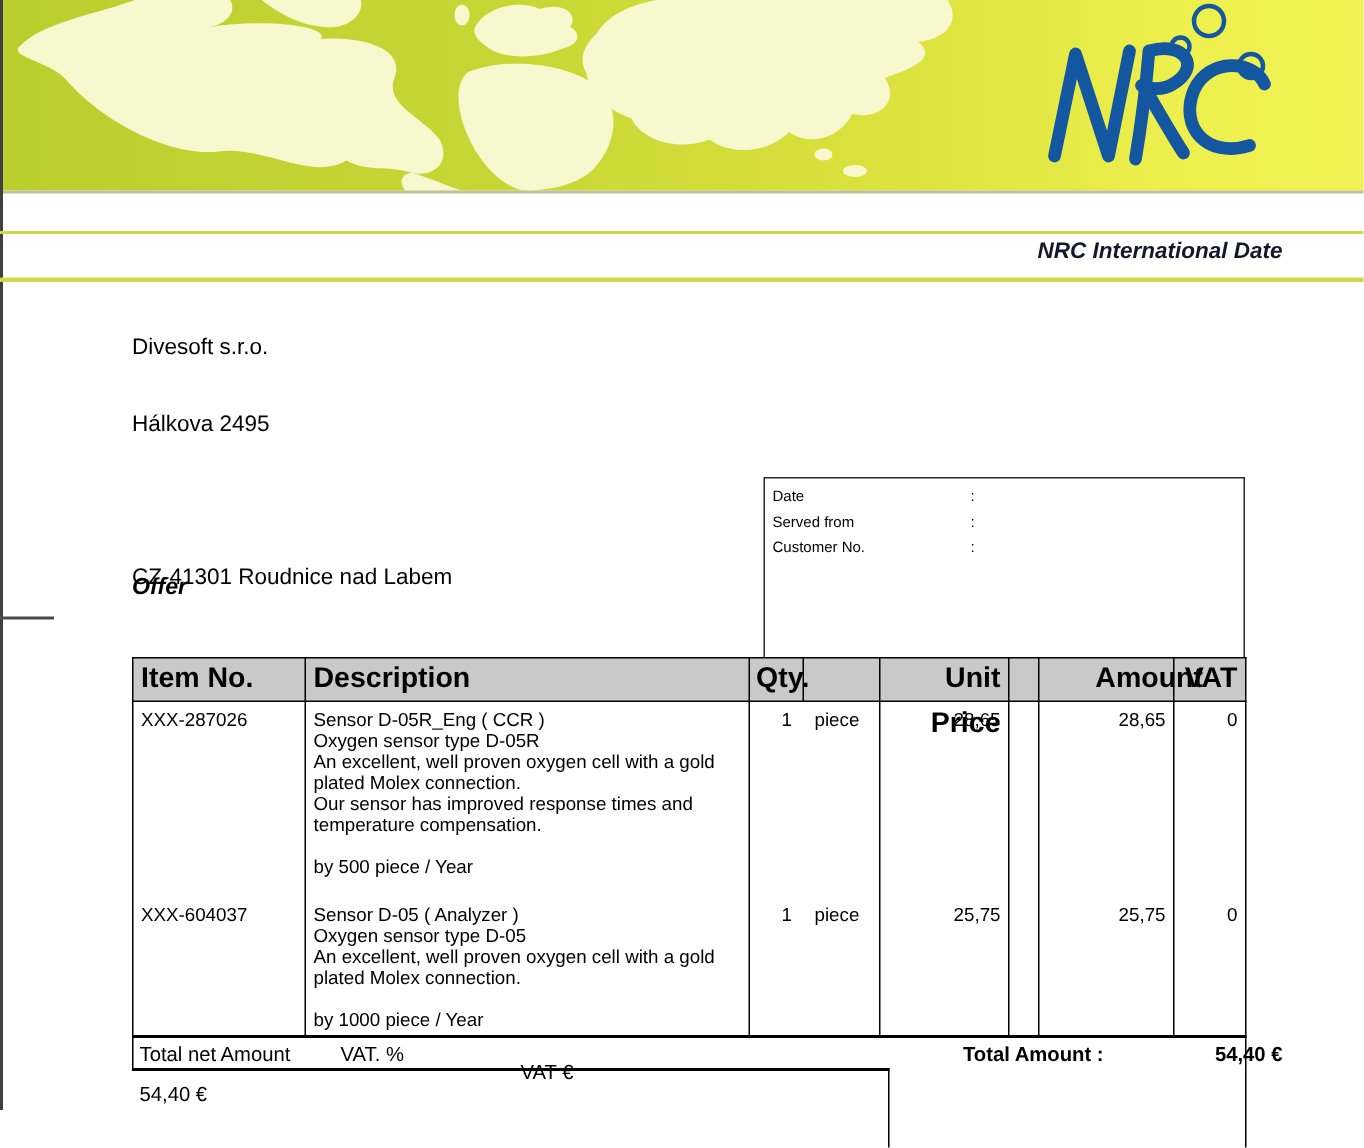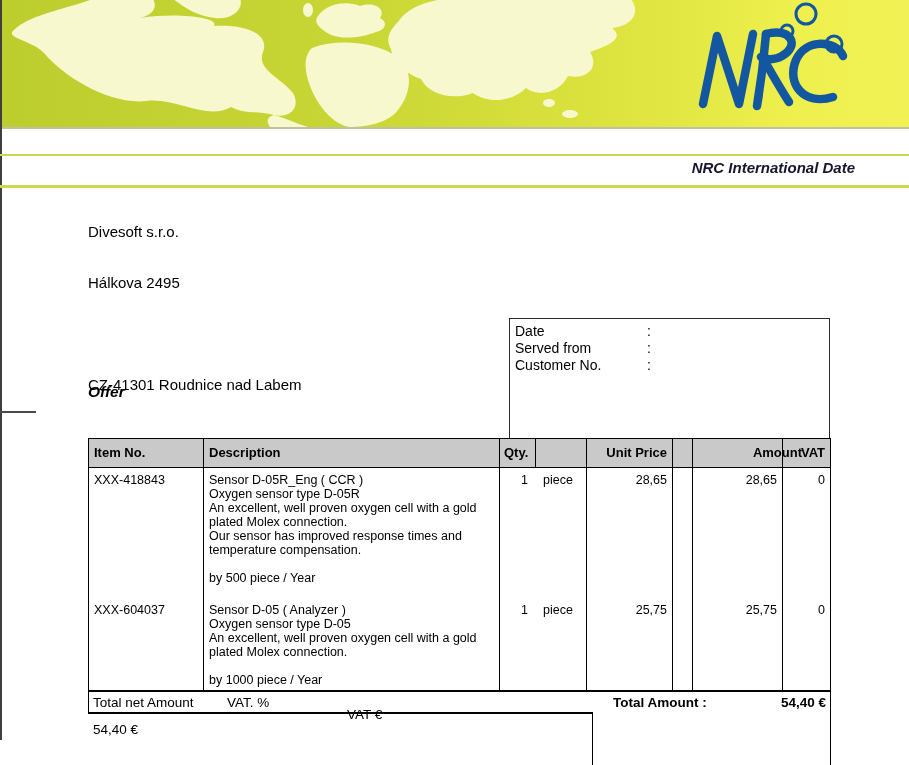--- a/index.html
+++ b/index.html
@@ -15,32 +15,32 @@
   
   .rule{left:0;width:909px;background:#ccd84b;}
   .company{top:159px;right:54px;font-size:15px;font-weight:bold;font-style:italic;color:#16162c;}
 
   
   .edge-v{left:0;top:0;width:2px;height:740px;background:#3f3f3f;}
   .fold-h{left:0;top:411px;width:36px;height:2px;background:#4a4a4a;}
 
   .addr{left:88px;top:189px;font-size:15px;line-height:17px;white-space:pre;}
   .infobox{left:509px;top:318px;width:321px;height:130px;border:1px solid #2a2a2a;box-sizing:border-box;
-           font-size:14px;line-height:17px;padding:4px 0 0 5px;}
+           font-size:10px;line-height:17px;padding:4px 0 0 5px;}
   .inforow .lbl{display:inline-block;width:132px;}
   .offer{left:88px;top:383px;font-size:15.5px;font-weight:bold;font-style:italic;}
 
   
   .th-bg{left:88px;top:438px;width:742px;height:30px;background:#c9c9c9;}
   .bd{background:#000;}
-  .hcell{top:438px;height:30px;line-height:30px;font-size:13px;font-weight:bold;}
+  .hcell{top:438px;height:30px;line-height:30px;font-size:19px;font-weight:bold;}
   .r{text-align:right;}
   .cell{font-size:12.5px;line-height:14px;white-space:pre;}
   .tot{font-size:13.5px;line-height:22px;}
-  .totb{font-weight:bold;}
+  .totb{font-weight:bold;margin-left:29px;}
 </style>
 </head>
 <body>
 
 <div class="page">
 
   <div class="abs banner">
     <svg viewBox="0 0 909 127" preserveAspectRatio="none">
       <g fill="#f8f8cf">
 
@@ -110,21 +110,21 @@
 
   <div class="abs th-bg"></div>
 
   <div class="abs hcell" style="left:94px;">Item No.</div>
   <div class="abs hcell" style="left:209px;">Description</div>
   <div class="abs hcell" style="left:504px;">Qty.</div>
   <div class="abs hcell r" style="left:586px;width:81px;">Unit Price</div>
   <div class="abs hcell r" style="left:692px;width:85px;padding-left:25px;">Amount</div>
   <div class="abs hcell r" style="left:782px;width:43px;">VAT</div>
 
-  <div class="abs cell" style="left:94px;top:473px;">XXX-418843</div>
+  <div class="abs cell" style="left:94px;top:473px;">XXX-287026</div>
   <div class="abs cell" style="left:209px;top:473px;">Sensor D-05R_Eng ( CCR )
 Oxygen sensor type D-05R
 An excellent, well proven oxygen cell with a gold
 plated Molex connection.
 Our sensor has improved response times and
 temperature compensation.
 
 by 500 piece / Year</div>
   <div class="abs cell r" style="left:499px;top:473px;width:29px;">1</div>
   <div class="abs cell" style="left:543px;top:473px;">piece</div>

